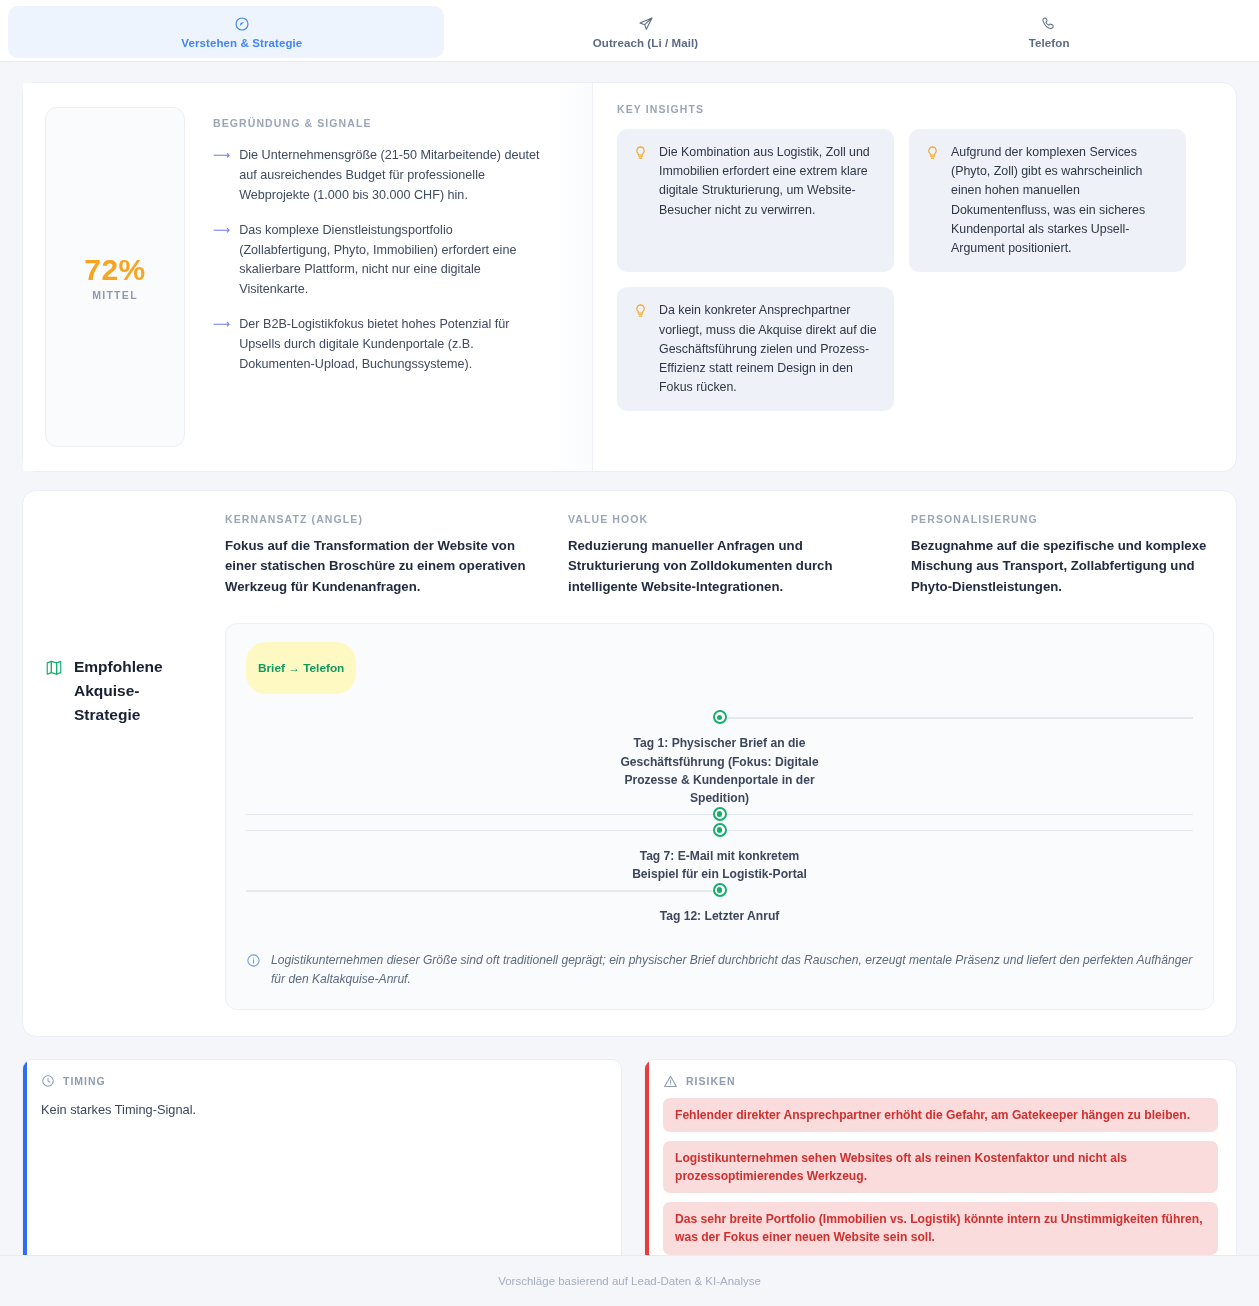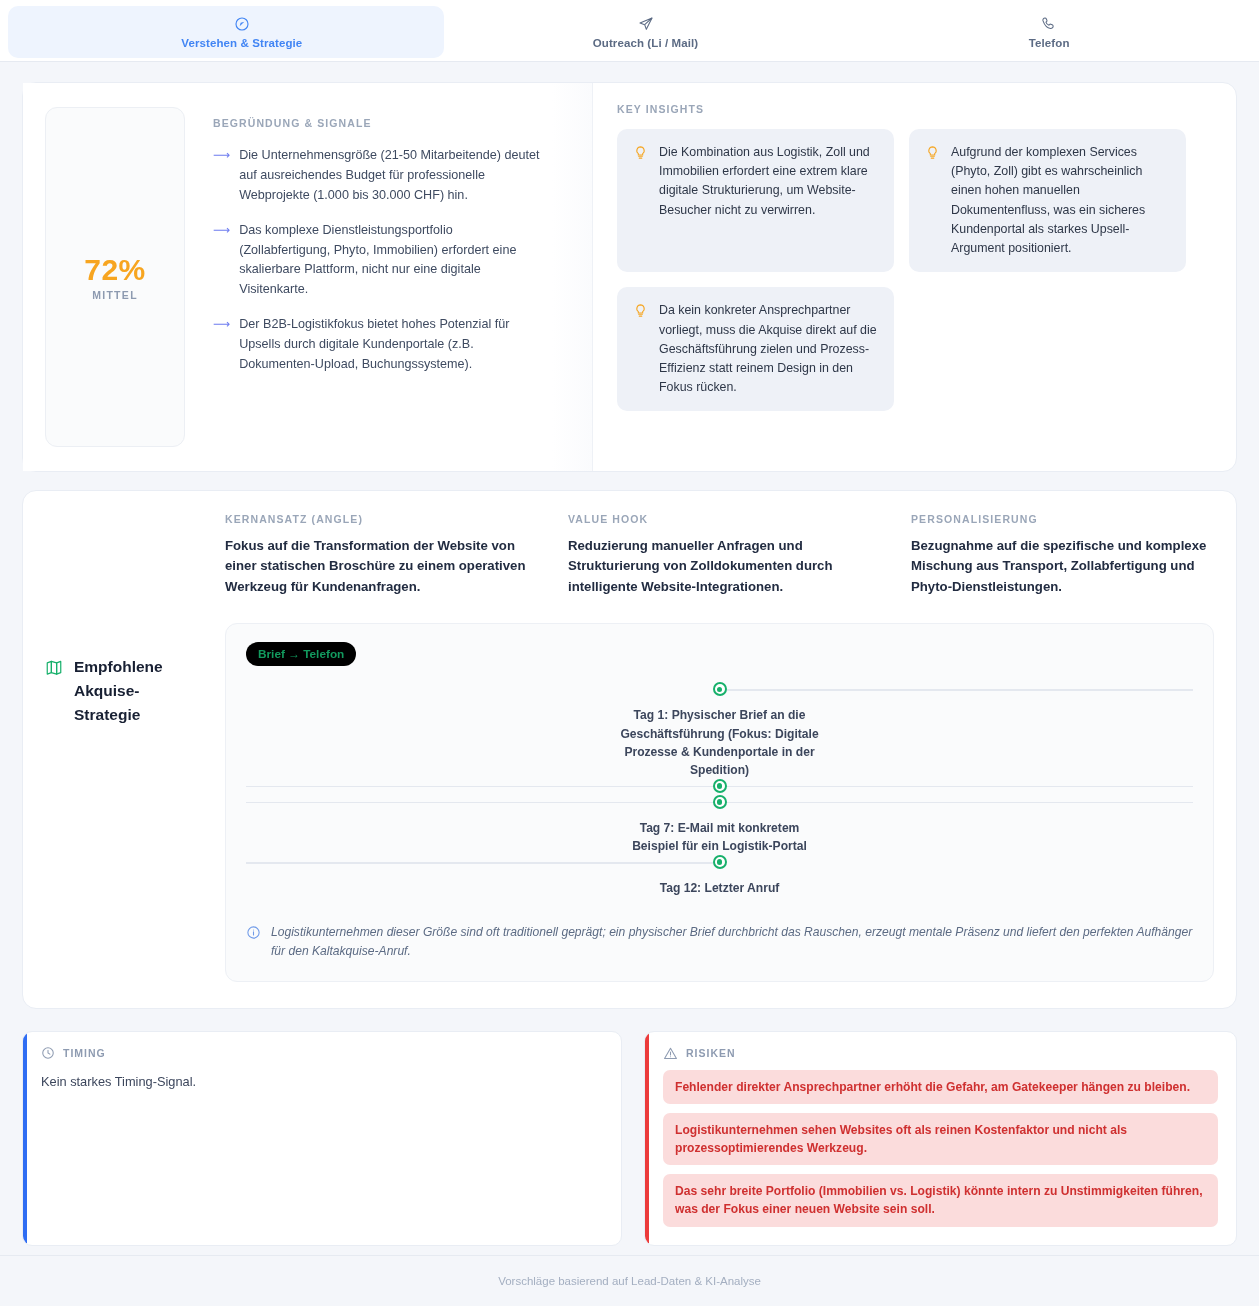--- a/index.html
+++ b/index.html
@@ -146,25 +146,25 @@
 
   .timeline-card {
     margin-top: 26px;
     background: #fafbfc;
     border: 1px solid #edf0f5;
     border-radius: 12px;
     padding: 18px 20px 20px 20px;
   }
   .badge {
     display: inline-block;
-    background: #000000;
+    background: #fef9c3;
     color: #129a5e;
     font-size: 11.8px;
     font-weight: bold;
-    padding: 5px 12px;
+    padding: 19px 12px;
     border-radius: 20px;
   }
   .steps { display: flex; margin-top: 16px; flex-direction: column; }
   .step { flex: 1; position: relative; text-align: center; }
   .step .dotline { position: relative; height: 16px; }
   .step .rail {
     position: absolute;
     top: 7px;
     left: 0;
     right: 0;

